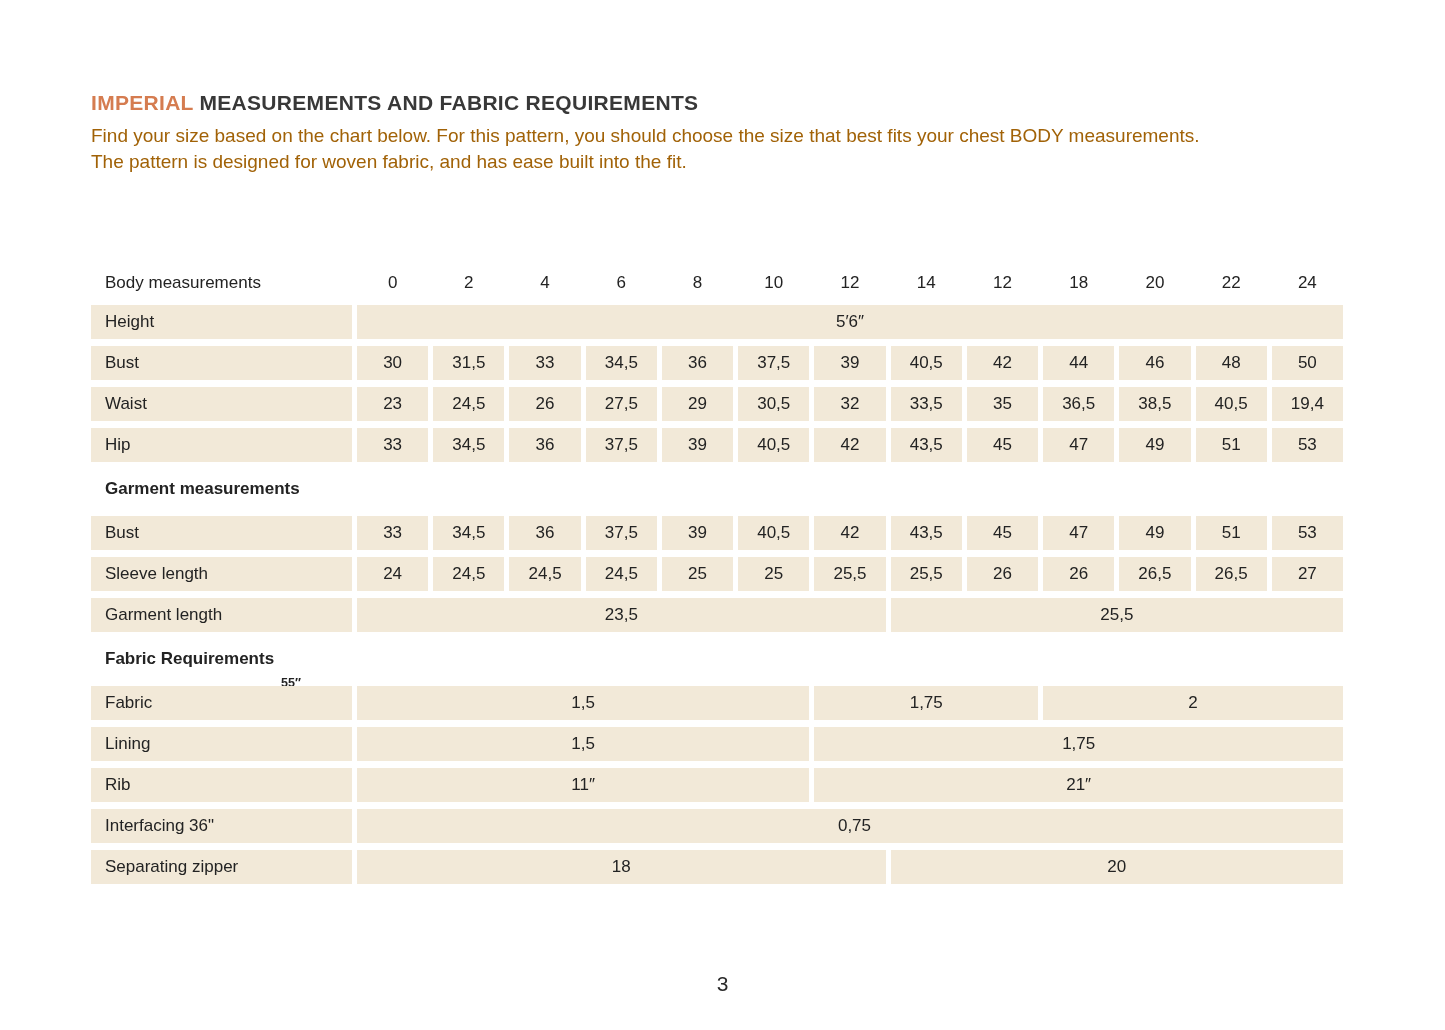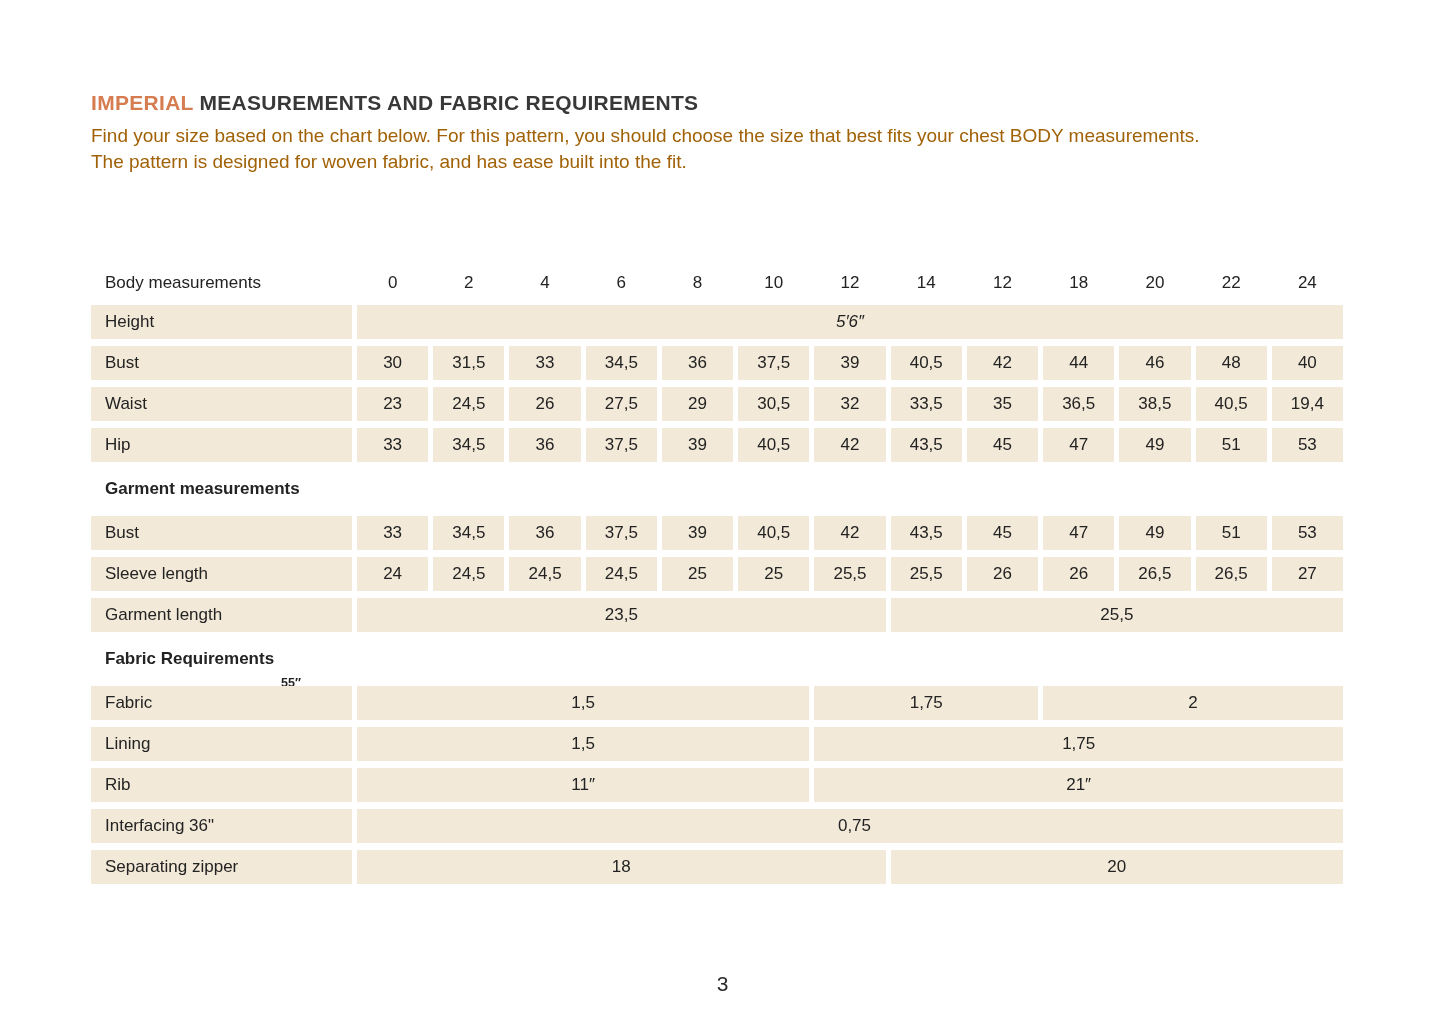--- a/index.html
+++ b/index.html
@@ -73,35 +73,35 @@
       <div class="t-cell plain">8</div>
       <div class="t-cell plain">10</div>
       <div class="t-cell plain">12</div>
       <div class="t-cell plain">14</div>
       <div class="t-cell plain">12</div>
       <div class="t-cell plain">18</div>
       <div class="t-cell plain">20</div>
       <div class="t-cell plain">22</div>
       <div class="t-cell plain">24</div>
       <div class="t-label">Height</div>
-      <div class="t-cell" style="grid-column: span 13; font-style: italic;">5′6″</div>
+      <div class="t-cell" style="grid-column: span 13;">5′6″</div>
       <div class="t-label">Bust</div>
       <div class="t-cell">30</div>
       <div class="t-cell">31,5</div>
       <div class="t-cell">33</div>
       <div class="t-cell">34,5</div>
       <div class="t-cell">36</div>
       <div class="t-cell">37,5</div>
       <div class="t-cell">39</div>
       <div class="t-cell">40,5</div>
       <div class="t-cell">42</div>
       <div class="t-cell">44</div>
       <div class="t-cell">46</div>
       <div class="t-cell">48</div>
-      <div class="t-cell">40</div>
+      <div class="t-cell">50</div>
       <div class="t-label">Waist</div>
       <div class="t-cell">23</div>
       <div class="t-cell">24,5</div>
       <div class="t-cell">26</div>
       <div class="t-cell">27,5</div>
       <div class="t-cell">29</div>
       <div class="t-cell">30,5</div>
       <div class="t-cell">32</div>
       <div class="t-cell">33,5</div>
       <div class="t-cell">35</div>

